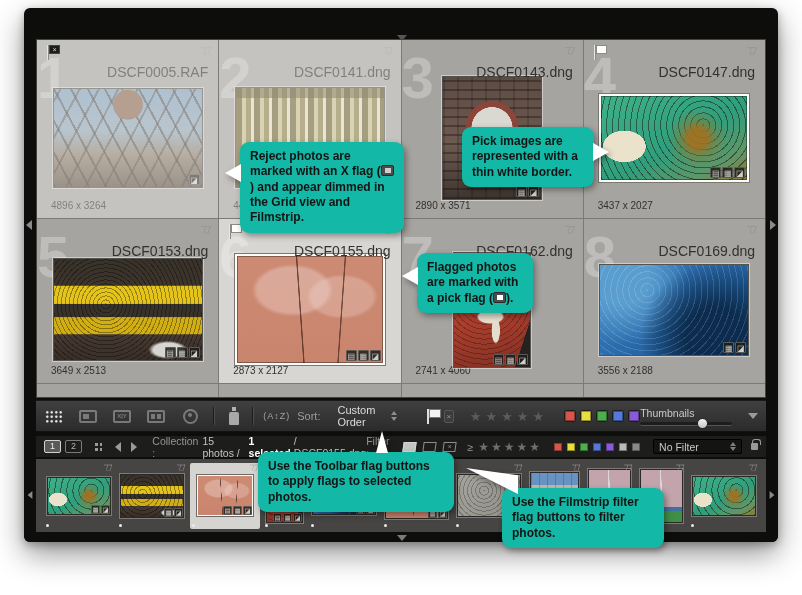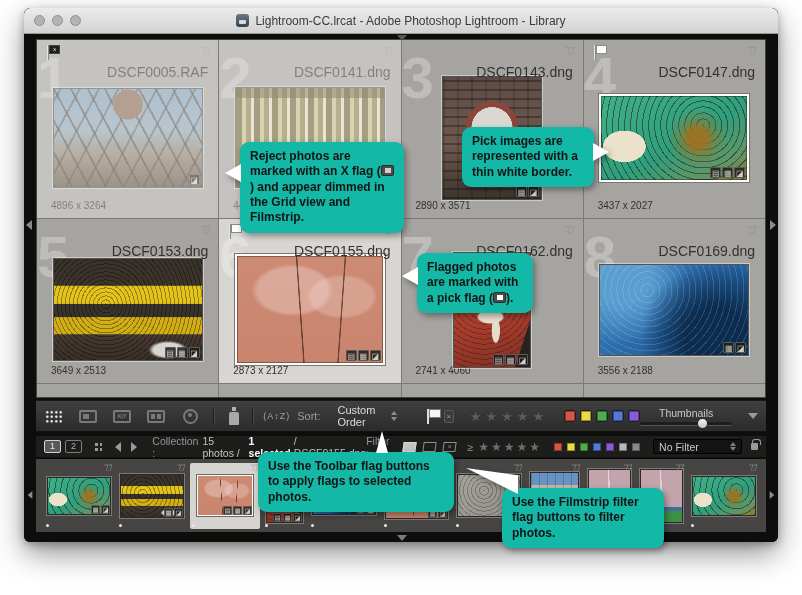--- a/index.html
+++ b/index.html
@@ -78,21 +78,21 @@
   .updown .u { width: 0; height: 0; border-left: 3px solid transparent; border-right: 3px solid transparent; border-bottom: 4px solid #8e8e8e; }
   .updown .d { width: 0; height: 0; border-left: 3px solid transparent; border-right: 3px solid transparent; border-top: 4px solid #8e8e8e; }
   .tbflag { position: relative; width: 17px; height: 16px; margin-left: 28px; }
   .tbflag .pole { position: absolute; left: 2px; top: 1px; width: 2px; height: 15px; background: #dedede; }
   .tbflag .cloth { position: absolute; left: 4px; top: 1px; width: 12px; height: 9px; background: #f4f4f2; border: 1px solid #777; }
   .tbxflag { width: 14px; height: 13px; background: #3c3c3c; border: 1px solid #585858; border-radius: 2px; color: #9a9a9a;
     font-size: 8px; line-height: 11px; text-align: center; margin-left: 7px; }
   .starrow { margin-left: 16px; letter-spacing: 4px; font-size: 13px; color: #5c5c5c; white-space: nowrap; }
   .chiprow { display: flex; gap: 4px; margin-left: 16px; }
   .chip { width: 12px; height: 12px; border-radius: 2px; border: 1px solid #1e1e1e; box-shadow: inset 0 0 0 1px rgba(0,0,0,.35); }
-  .thumbblock { margin-left: auto; display: flex; flex-direction: column; align-items: center; width: 108px; font-size: 10.5px; color: #c9c9c9; }
+  .thumbblock { margin-left: auto; display: flex; flex-direction: column; align-items: flex-start; width: 108px; font-size: 10.5px; color: #c9c9c9; }
   .slider { position: relative; width: 92px; height: 4px; margin-top: 3px; background: #1d1d1d; border-radius: 2px; border-bottom: 1px solid #555; }
   .knob { position: absolute; top: -4px; width: 11px; height: 11px; border-radius: 50%; background: linear-gradient(#f4f4f4,#c6c6c6); border: 1px solid #2a2a2a; }
   .tb-chevron { margin-left: 12px; width: 26px; display: flex; justify-content: center; }
 
   
   .filmbar { position: absolute; left: 12px; top: 402px; width: 730px; height: 21px; background: #1d1d1c;
     display: flex; align-items: center; padding: 0 8px; font-size: 10.5px; color: #b4b4b4; }
   .monbtn { width: 17px; height: 13px; border: 1px solid #7c7c7c; border-radius: 2px; color: #b0b0b0;
     font-size: 9px; line-height: 11px; text-align: center; margin-right: 4px; }
   .monbtn.on { border-color: #d2d2d2; background: #5a5a5a; color: #efefef; }
@@ -143,31 +143,20 @@
     vertical-align: -1px; position: relative; }
   .inflag::after { content: ""; position: absolute; left: 3px; top: 2px; width: 6px; height: 5px; background: #cfcfcf; }
   .inflag.pick::after { background: #fff; }
 </style>
 </head>
 <body>
 
 <div class="page">
   <div class="window">
 
-    <div class="titlebar">
-      <div class="traffic">
-        <span class="tl"></span>
-        <span class="tl"></span>
-        <span class="tl"></span>
-      </div>
-      <div class="titlewrap">
-        <span class="docicon"></span>
-        <span>Lightroom-CC.lrcat - Adobe Photoshop Lightroom - Library</span>
-      </div>
-    </div>
 
     <div class="app">
       <div class="edgepos" style="left:373px;top:1px;">
           <div class="tri-down" style="border-top-color:#565656;"></div>
         </div>
       <div class="edgepos" style="left:373px;top:501px;">
           <div class="tri-down" style="border-top-color:#7a7a7a;"></div>
         </div>
       <div class="edgepos" style="left:2px;top:186px;">
           <div class="tri-left"></div>

